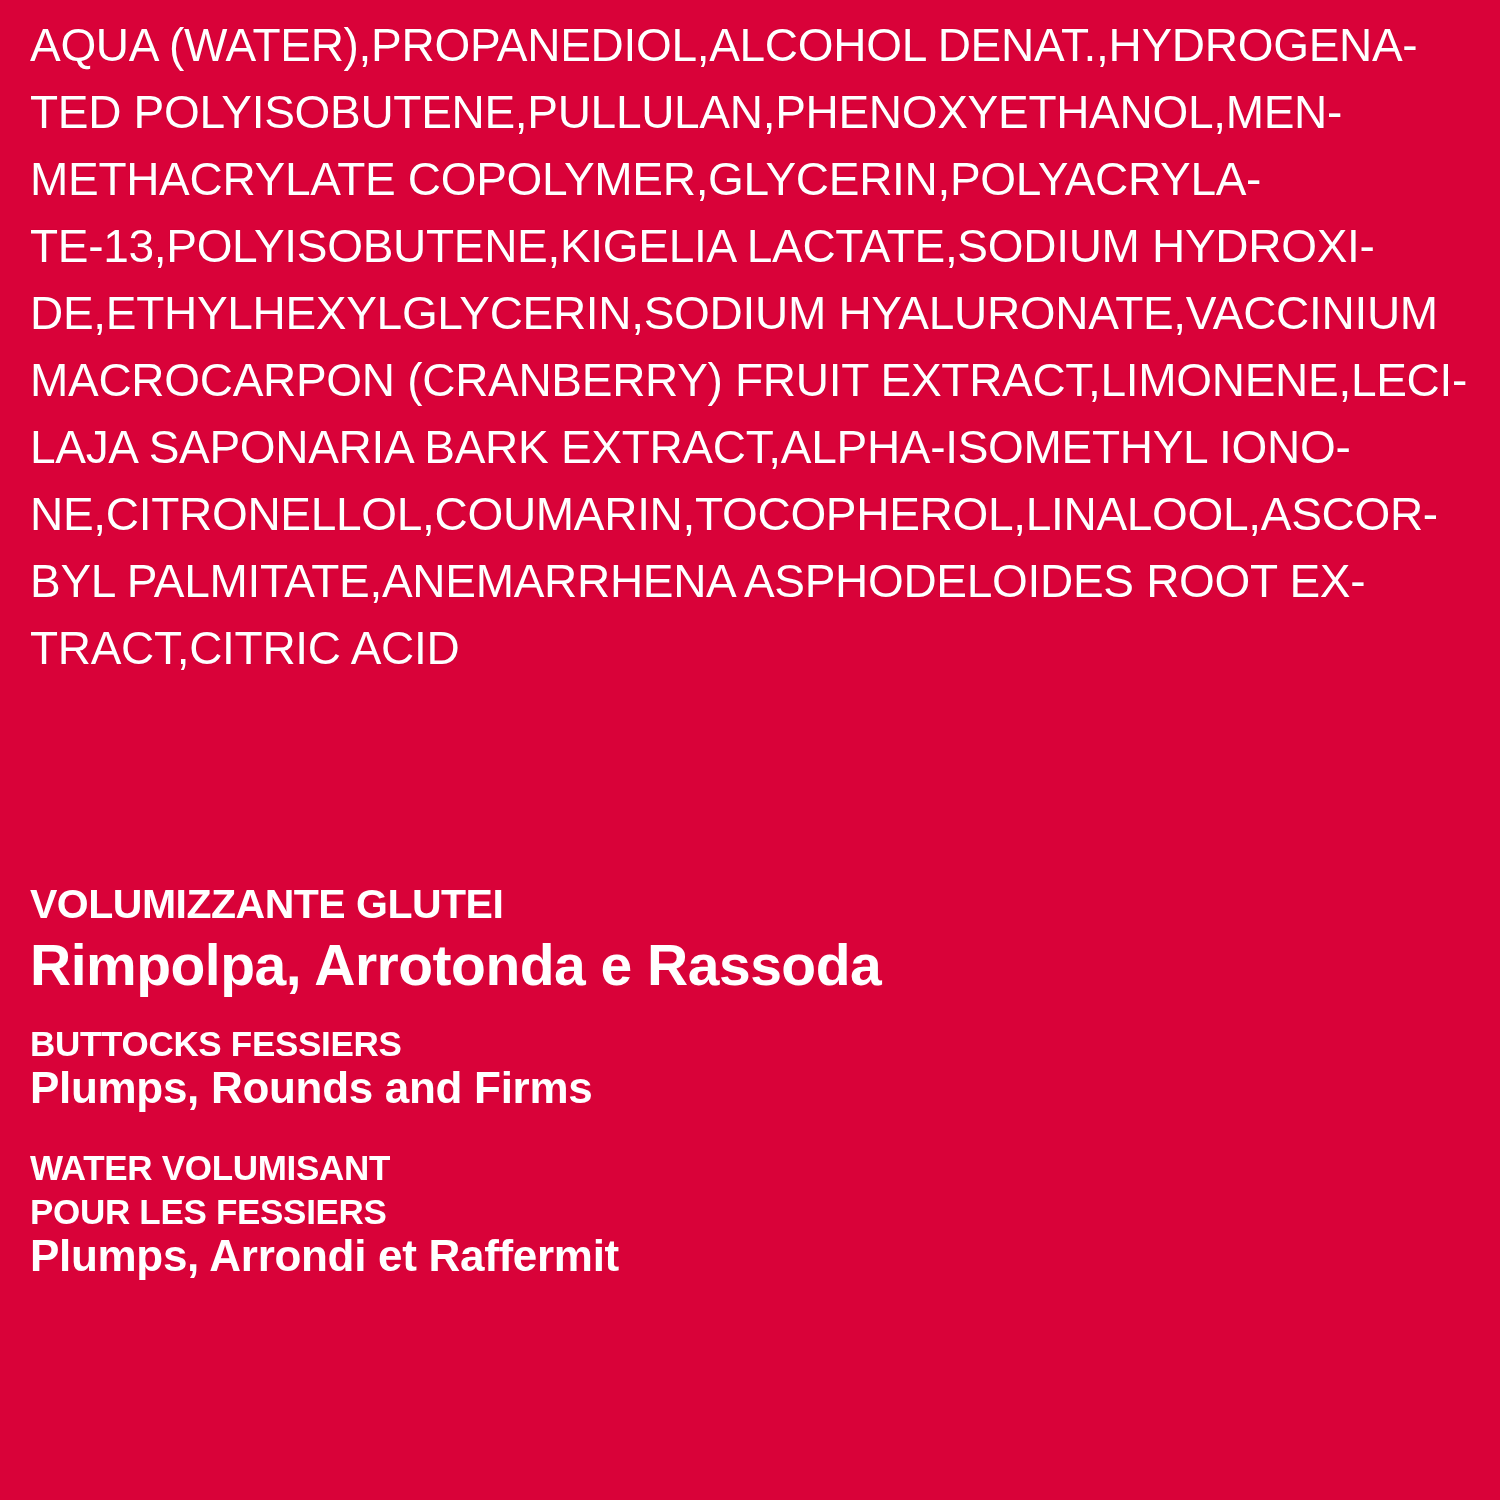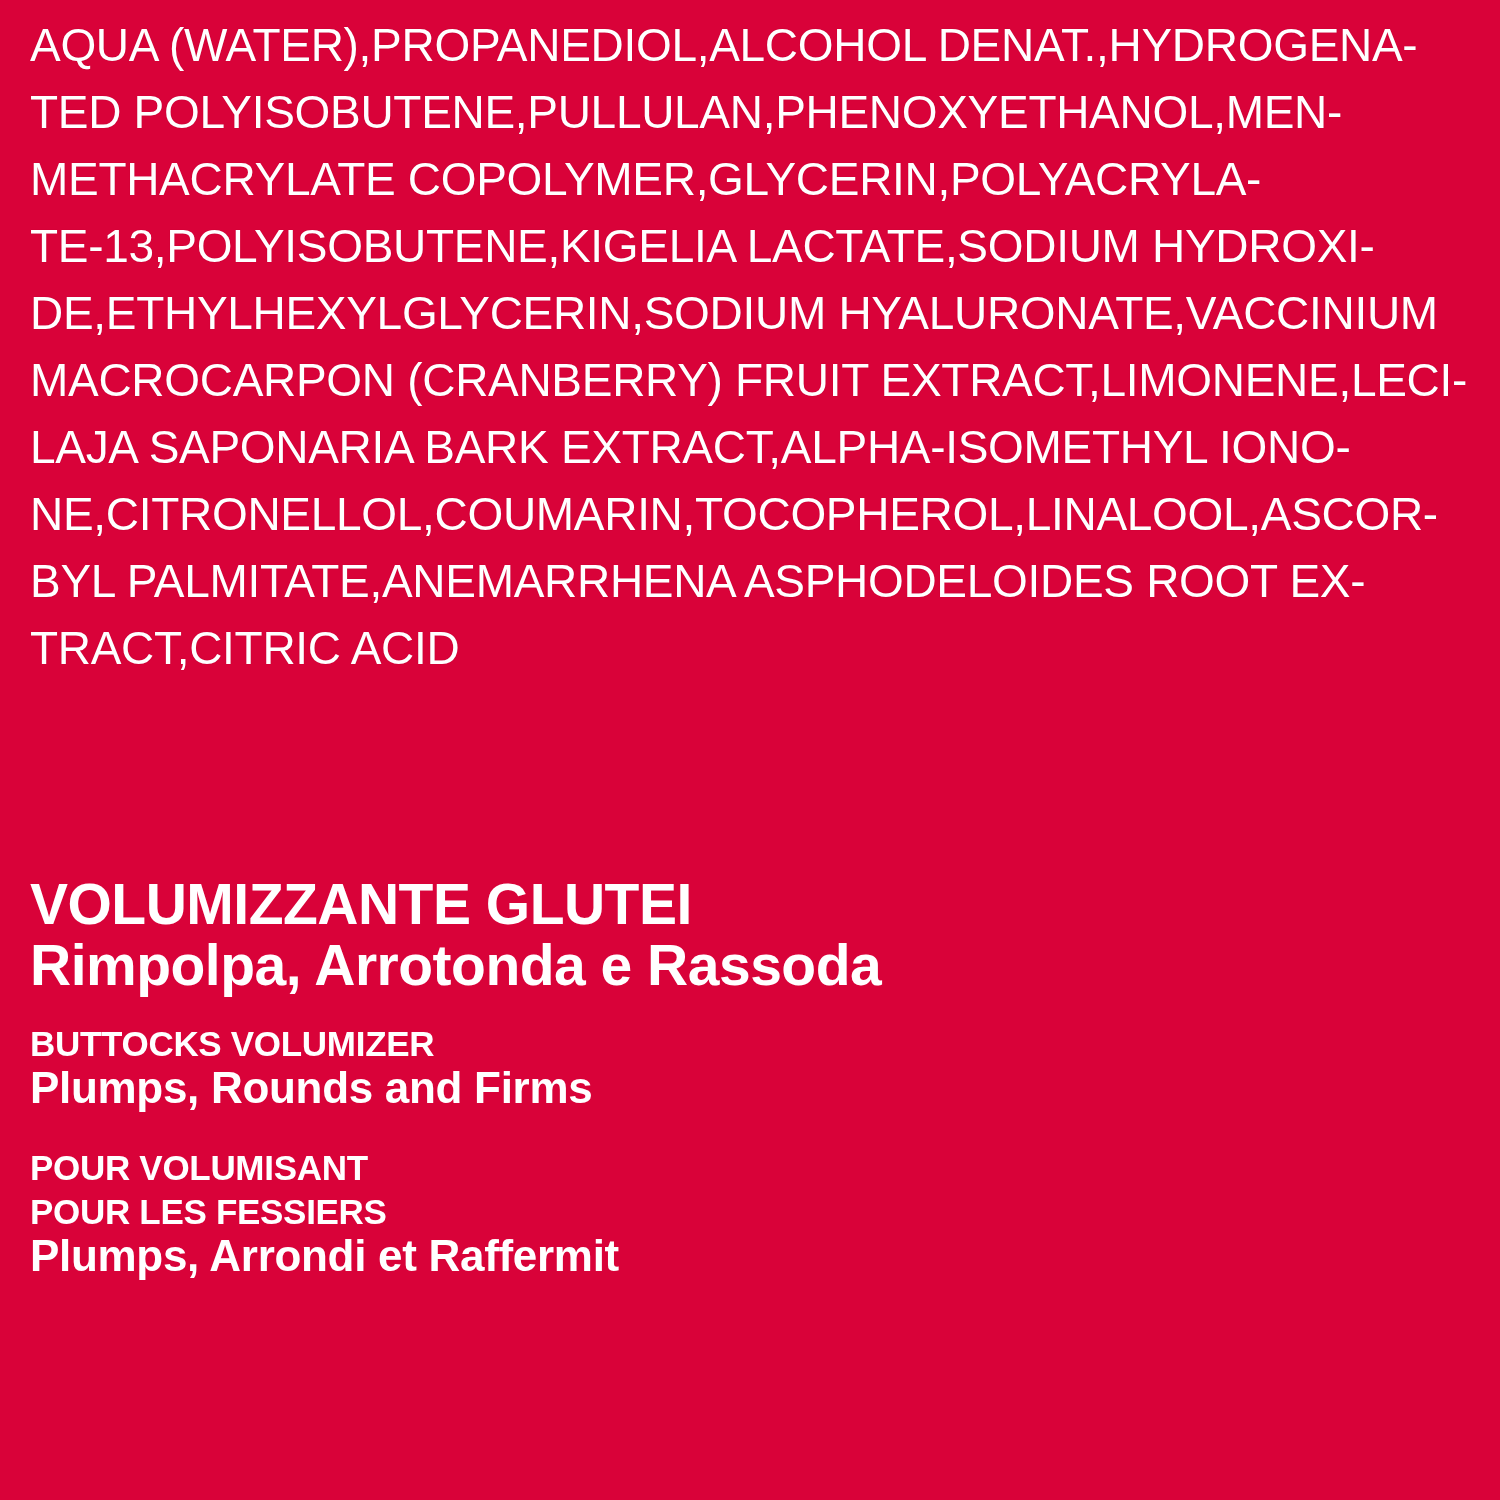--- a/index.html
+++ b/index.html
@@ -37,21 +37,21 @@
   .section {
     position: absolute;
     left: 30px;
     white-space: nowrap;
   }
   .section-it { top: 872px; }
   .section-en { top: 1022px; }
   .section-fr { top: 1146px; }
 
   .title-lg {
-    font-size: 57px;
+    font-size: 41px;
     line-height: 64px;
     font-weight: 700;
     letter-spacing: -0.5px;
   }
   .subtitle-lg {
     font-size: 57px;
     line-height: 58px;
     font-weight: 700;
     letter-spacing: -0.5px;
   }
@@ -85,23 +85,23 @@
     <div class="ing-line">BYL PALMITATE,ANEMARRHENA ASPHODELOIDES ROOT EX-</div>
     <div class="ing-line">TRACT,CITRIC ACID</div>
   </div>
 
   <div class="section section-it">
     <div class="title-lg">VOLUMIZZANTE GLUTEI</div>
     <div class="subtitle-lg">Rimpolpa, Arrotonda e Rassoda</div>
   </div>
 
   <div class="section section-en">
-    <div class="title-sm">BUTTOCKS VOLUMIZER</div>
+    <div class="title-sm">BUTTOCKS FESSIERS</div>
     <div class="subtitle-sm">Plumps, Rounds and Firms</div>
   </div>
 
   <div class="section section-fr">
-    <div class="title-sm">POUR VOLUMISANT</div>
+    <div class="title-sm">WATER VOLUMISANT</div>
     <div class="title-sm">POUR LES FESSIERS</div>
     <div class="subtitle-sm">Plumps, Arrondi et Raffermit</div>
   </div>
 
 </div>
 
 </body></html>

